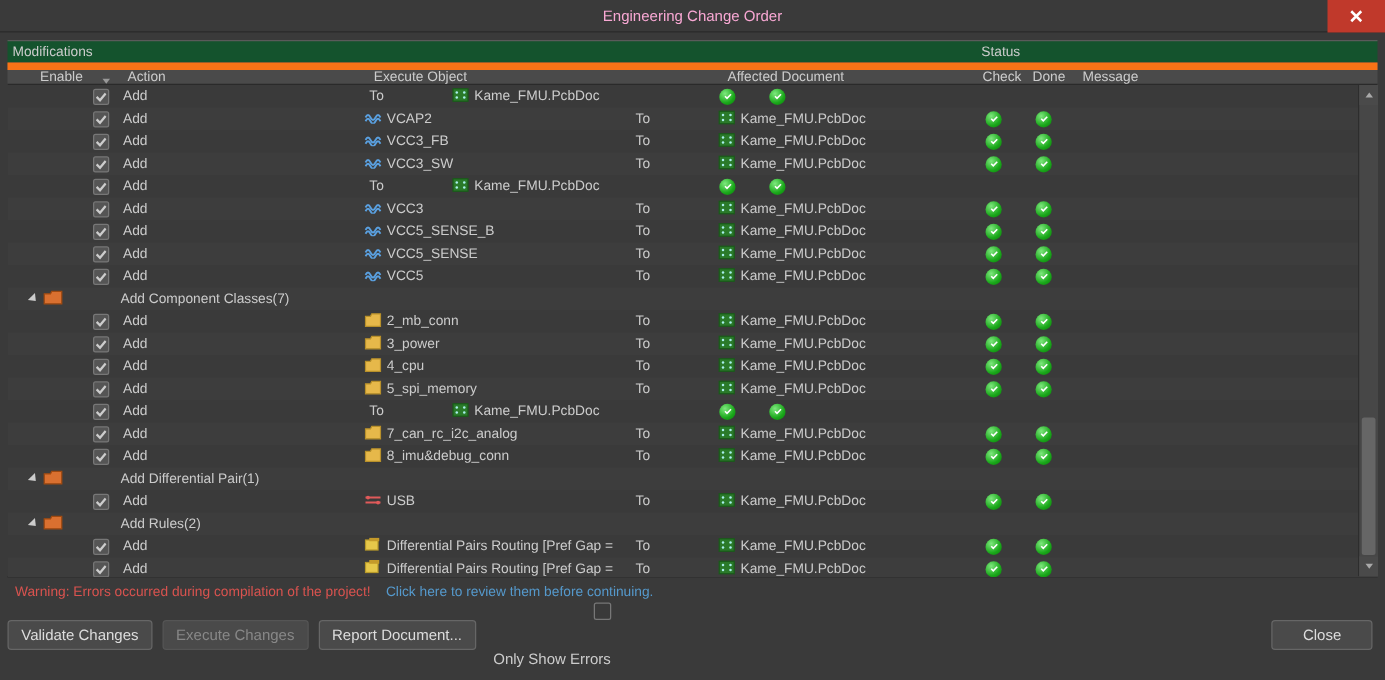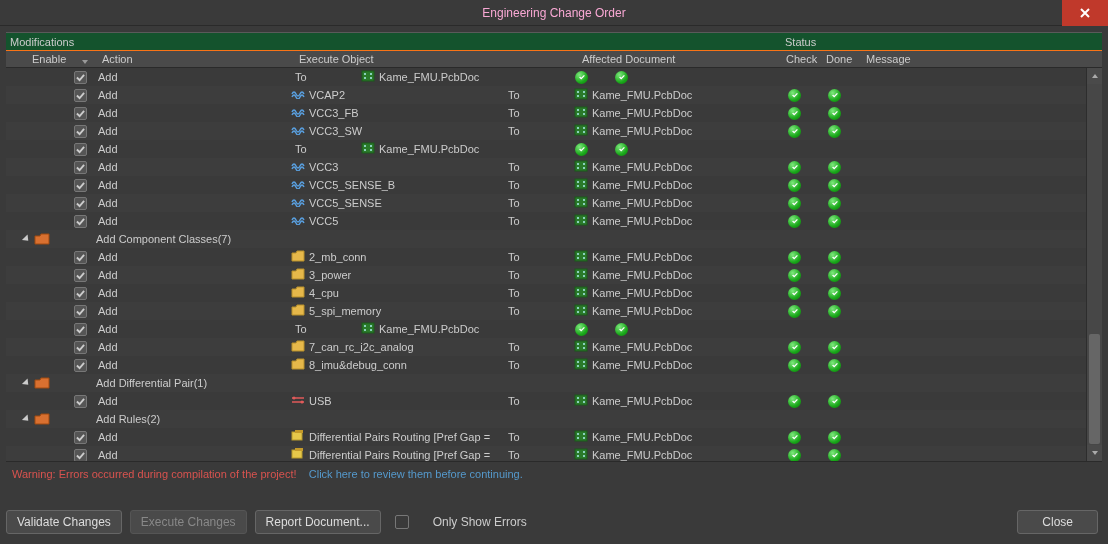--- a/index.html
+++ b/index.html
@@ -52,21 +52,21 @@
     align-items: center;
     font-size: 11px;
     color: #cccccc;
   }
   .section-header-row .mod-label { padding-left: 4px; flex: 0 0 775px; }
   .section-header-row .status-label { padding-left: 4px; flex: 1; }
 
   .column-header {
     display: flex;
     background: #4a4a4a;
-    border-top: 1px solid #f97316;
+    border-top: 6px solid #f97316;
     border-bottom: 1px solid #2a2a2a;
     height: 18px;
     align-items: center;
     font-size: 11px;
     color: #cccccc;
   }
   .col-enable-hdr { flex: 0 0 90px; padding-left: 26px; position: relative; }
   .col-enable-hdr::after {
     content: "";
     position: absolute;
@@ -195,21 +195,21 @@
     border: 1px solid #666;
     color: #dddddd;
     font-size: 12px;
     padding: 4px 10px;
     border-radius: 3px;
     cursor: pointer;
   }
   .btn.disabled { color: #888; border-color:#555; cursor: default; }
   .btn.close { margin-left: auto; padding: 4px 24px; }
 
-  .chk-wrap { display:flex; align-items:flex-end; gap:24px; margin-left: 6px;}
+  .chk-wrap { display:flex; align-items:flex-end; gap:24px; margin-left: 6px; flex-direction: column;}
   .chk-box {
     width: 14px; height: 14px;
     border: 1px solid #777;
     background: #3a3a3a;
     border-radius: 2px;
   }
 
   
   .grid-body::-webkit-scrollbar { width:0; }
   .grid-body { scrollbar-width: none; }

